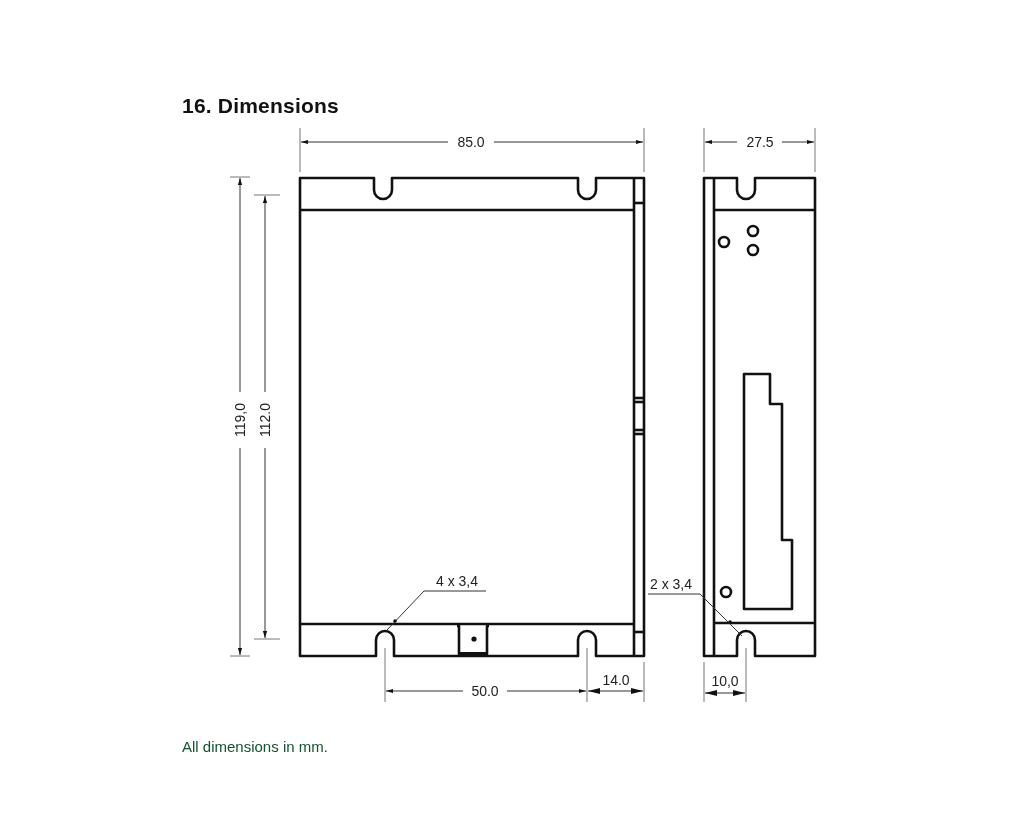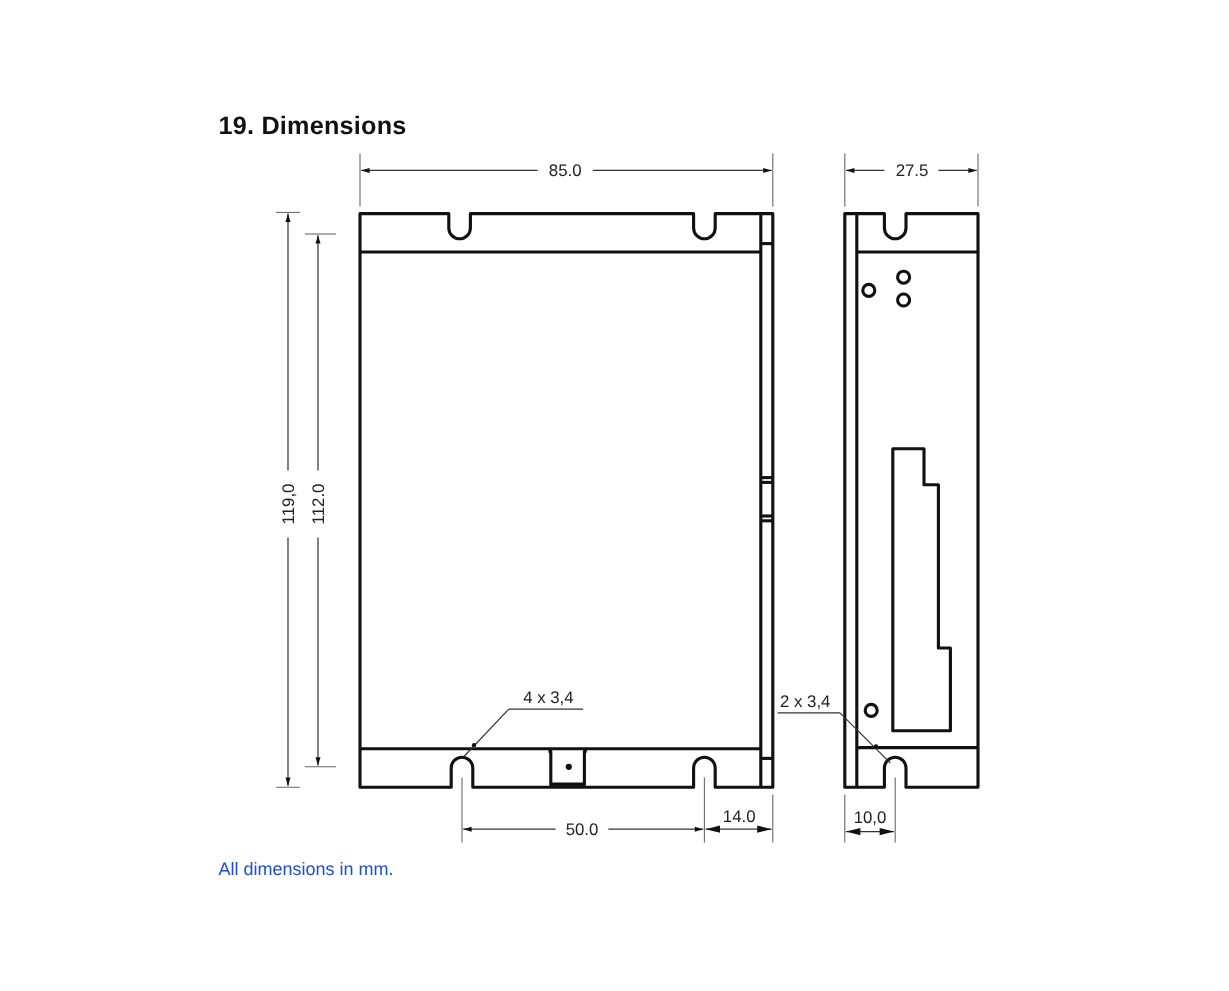--- a/index.html
+++ b/index.html
@@ -1,29 +1,29 @@
 <!DOCTYPE html>
 <html><head>
 <meta charset="utf-8">
 <style>
   html, body { margin: 0; padding: 0; background: #ffffff; }
   body { width: 1024px; height: 826px; position: relative; overflow: hidden;
          font-family: "Liberation Sans", sans-serif; color: #111; }
   .title { position: absolute; left: 182px; top: 94px; font-size: 21px; font-weight: bold; letter-spacing: 0.2px; }
-  .footnote { position: absolute; left: 182px; top: 716px; font-size: 15px; color: #1d4ed8; }
+  .footnote { position: absolute; left: 182px; top: 738px; font-size: 15px; color: #14532d; }
   svg { position: absolute; left: 0; top: 0; }
   .dimtext { font-family: "Liberation Sans", sans-serif; font-size: 14px; fill: #222; }
   .thick { stroke: #111; stroke-width: 2.6; fill: none; stroke-linejoin: round; }
   .thin { stroke: #333; stroke-width: 1; fill: none; }
   .ext { stroke: #666; stroke-width: 0.9; fill: none; }
 </style>
 </head>
 <body>
 
-<div class="title">19.  Dimensions</div>
+<div class="title">16.  Dimensions</div>
 
 <svg width="1024" height="826" viewBox="0 0 1024 826">
   <defs>
     <marker id="arr" viewBox="0 0 10 10" refX="10" refY="5" markerWidth="10" markerHeight="7" orient="auto-start-reverse" markerUnits="userSpaceOnUse">
       <path d="M0,2 L10,5 L0,8 z" fill="#111"></path>
     </marker>
   </defs>
 
   <g>
 

